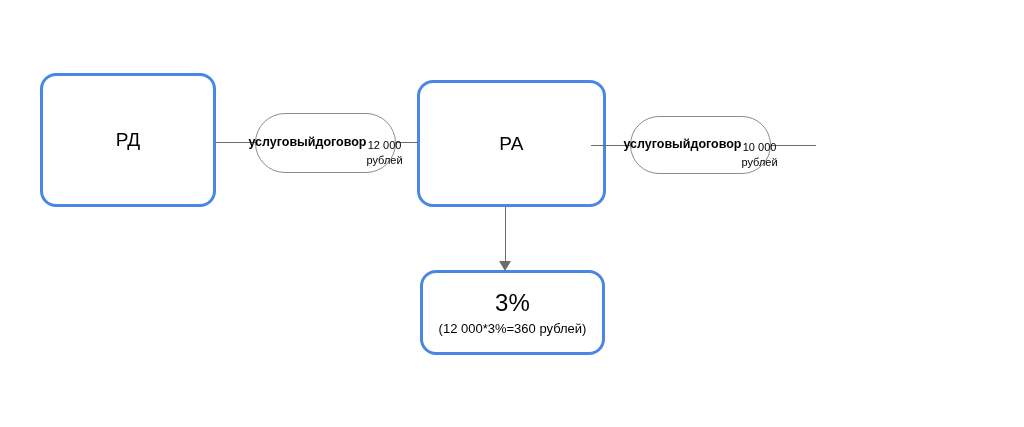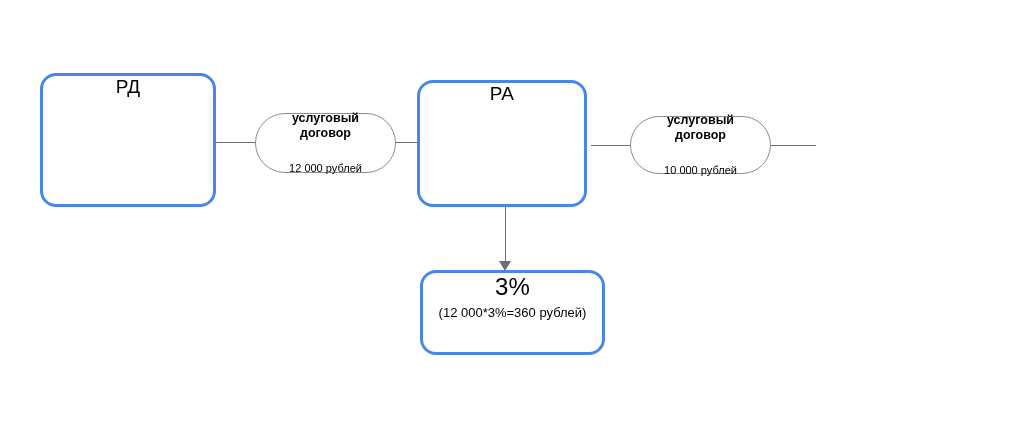--- a/index.html
+++ b/index.html
@@ -19,20 +19,21 @@
   
   .node {
     position: absolute;
     box-sizing: border-box;
     background: #ffffff;
     border: 3px solid #4a86e8;
     border-radius: 16px;
     display: flex;
     flex-direction: column;
     align-items: center;
+    justify-content: center;
     text-align: center;
   }
   .node-label {
     color: #000000;
     font-size: 19px;
     font-weight: 400;
     line-height: 1.15;
     letter-spacing: 0.2px;
   }
   .node-label.big {
@@ -40,33 +41,32 @@
   }
   .node-sub {
     color: #000000;
     font-size: 13px;
     font-weight: 400;
     line-height: 1.2;
     margin-top: 4px;
   }
 
   #node-rd { left: 40px;  top: 73px;  width: 176px; height: 134px; }
-  #node-ra { left: 417px; top: 80px;  width: 170px; height: 127px; }
+  #node-ra { left: 417px; top: 80px;  width: 189px; height: 127px; }
   #node-rr { left: 815px; top: 80px;  width: 169px; height: 127px; }
   #node-fee{ left: 420px; top: 270px; width: 185px; height: 85px; }
 
   
   .pill {
     position: absolute;
     box-sizing: border-box;
     background: #ffffff;
     border: 1px solid #8c8c8c;
     border-radius: 999px;
     display: flex;
-    flex-direction: column;
     align-items: center;
     justify-content: center;
     text-align: center;
     z-index: 3;
   }
   .pill-line1, .pill-line2 {
     color: #000000;
     font-size: 12.5px;
     font-weight: bold;
     line-height: 1.25;

